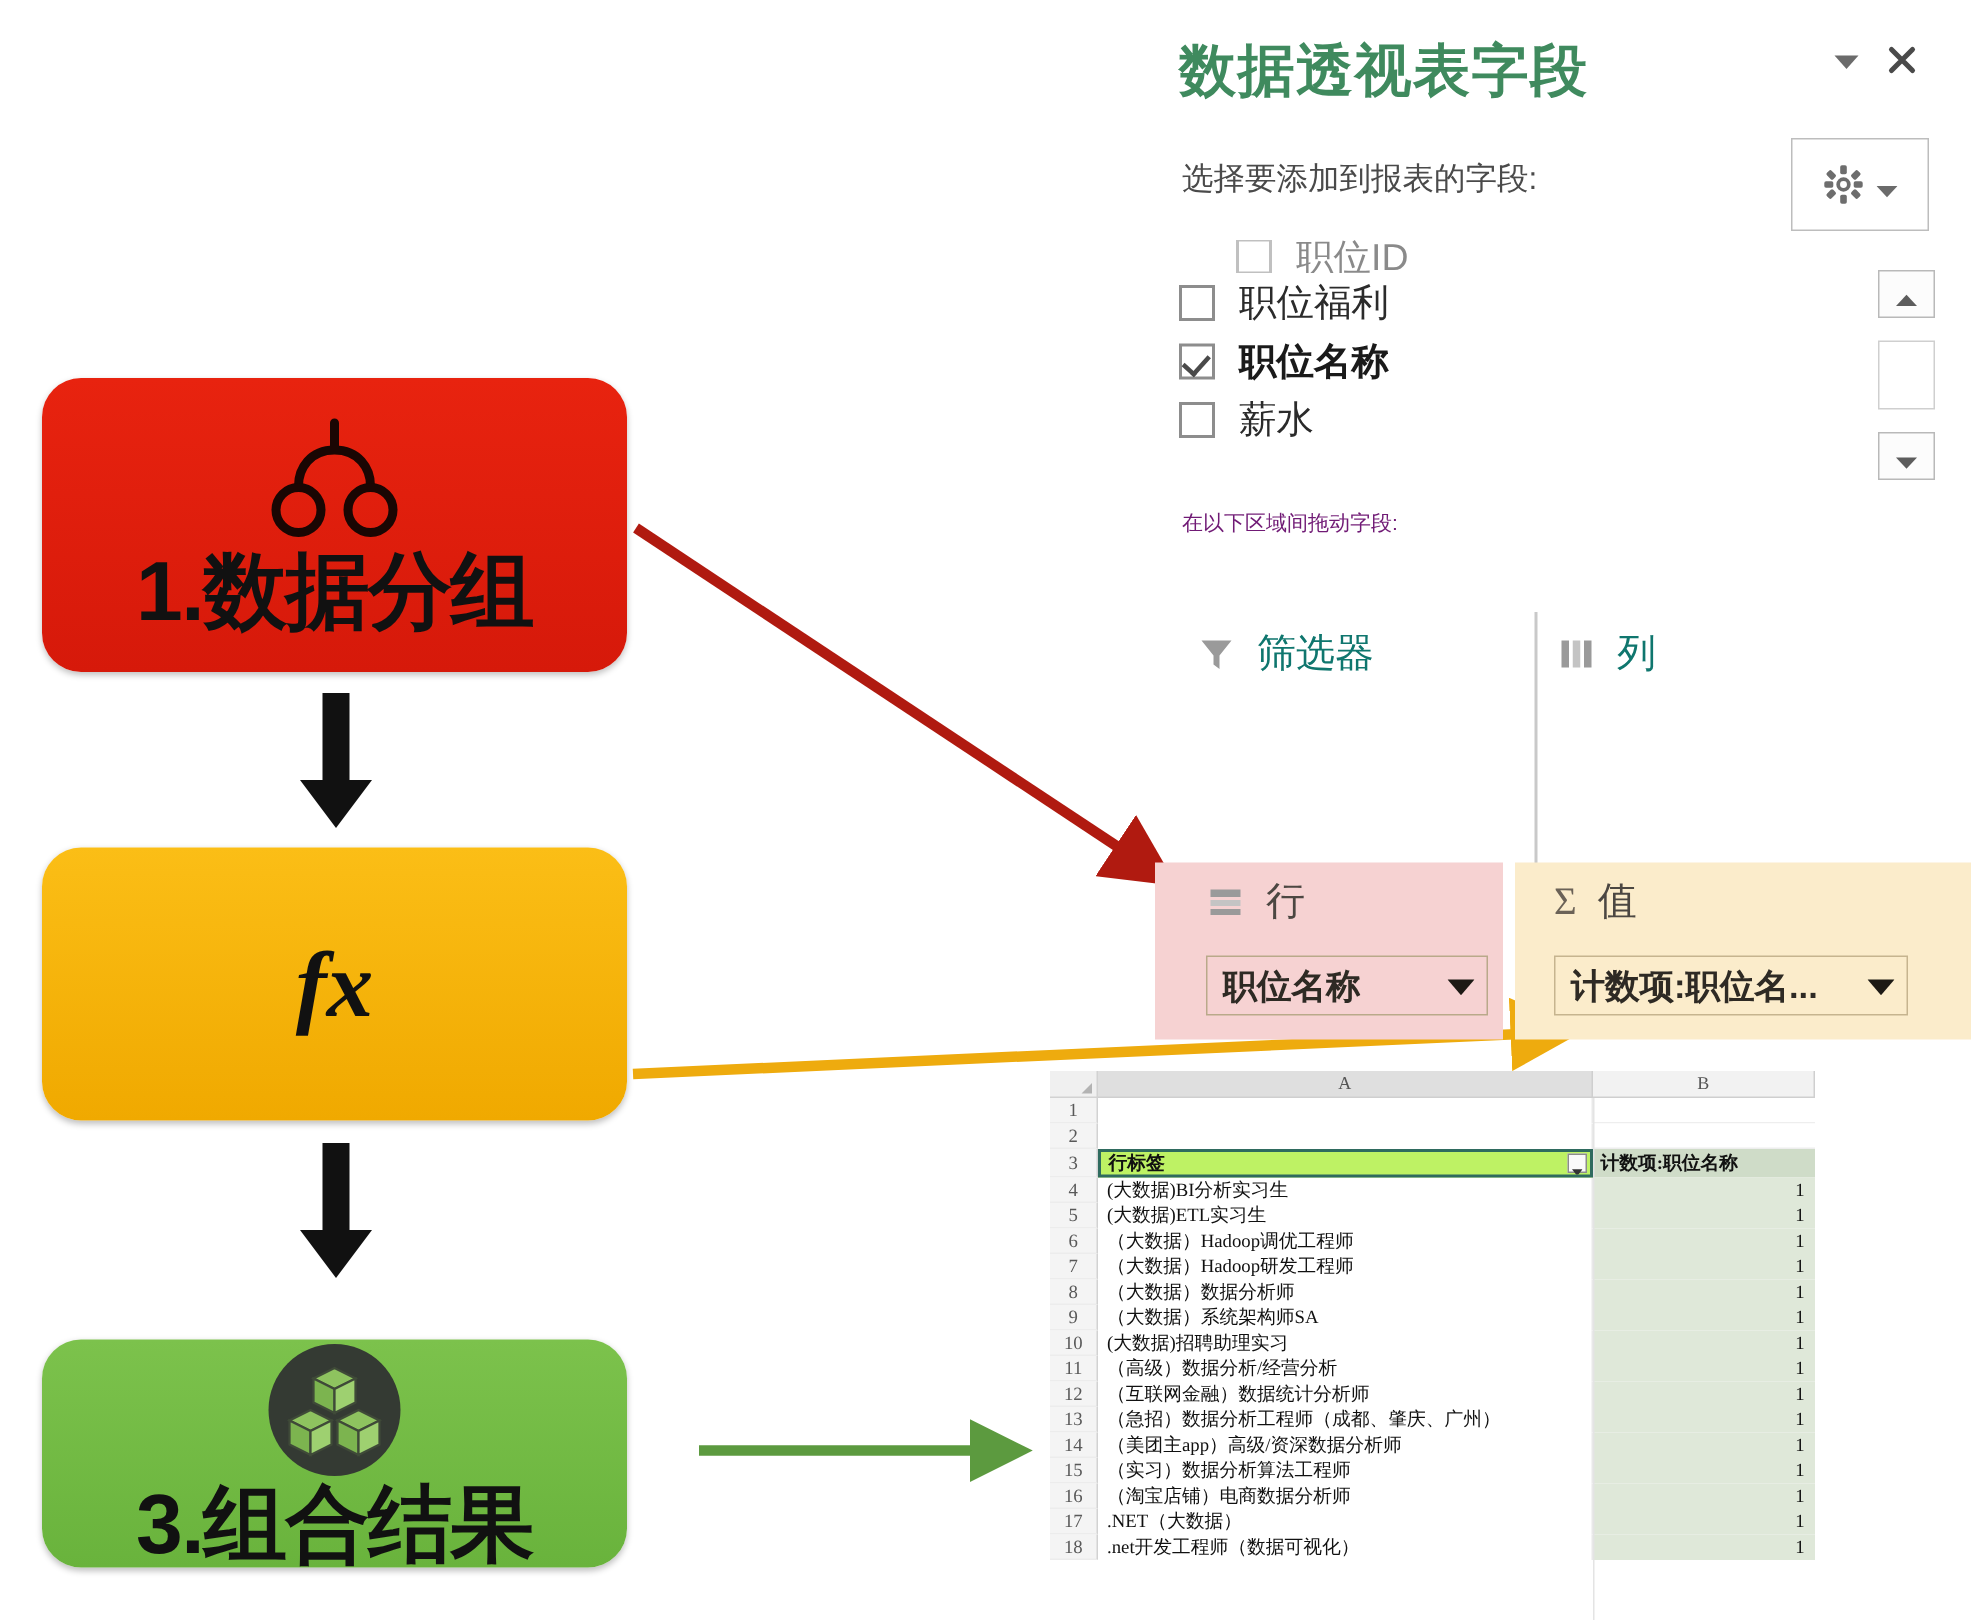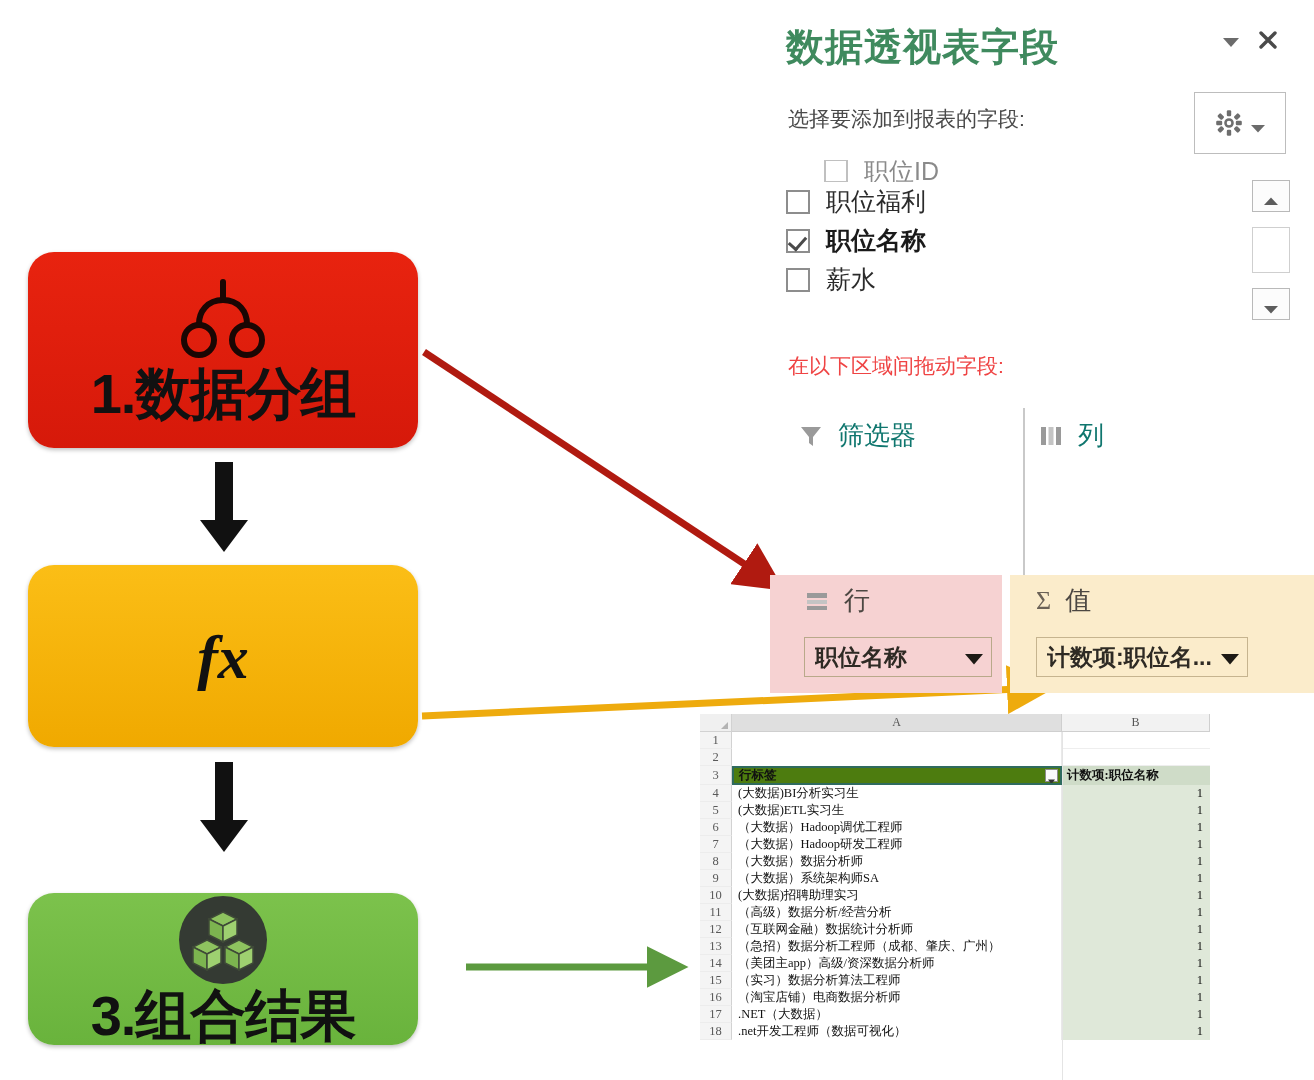--- a/index.html
+++ b/index.html
@@ -203,23 +203,23 @@
   .sc-thumb {
     width: 38px; height: 46px;
     border: 1px solid #cfcfcf;
     background: #fff;
     box-sizing: border-box;
   }
   .sc-caret { width: 14px; height: 9px; }
 
   .drag-label {
     position: absolute;
-    left: 28px; top: 352px;
-    font-size: 21px;
-    color: #ef4444;
+    left: 28px; top: 340px;
+    font-size: 14px;
+    color: #701a75;
     white-space: nowrap;
   }
 
   .zone-divider {
     position: absolute;
     left: 263px;
     top: 408px;
     width: 2px;
     height: 230px;
     background: #c9c9c9;
@@ -280,21 +280,21 @@
     width: 188px;
     height: 40px;
     border: 1px solid #b9a98a;
     background: transparent;
     box-sizing: border-box;
     display: flex;
     align-items: center;
     justify-content: space-between;
     padding: 0 8px 0 10px;
   }
-  .zone-values .fieldbtn { left: 26px; width: 212px; border-color: #c6b48f; }
+  .zone-values .fieldbtn { left: 26px; width: 236px; border-color: #c6b48f; }
   .fieldbtn .fb-text {
     font-size: 23px;
     font-weight: 700;
     color: #2e2a24;
     white-space: nowrap;
     overflow: hidden;
   }
   .fb-caret { width: 18px; height: 12px; flex: none; }
 
   
@@ -392,21 +392,21 @@
     padding-right: 7px;
     background: #dfe8d9;
     white-space: nowrap;
   }
   
   .srow.blank .cA { background: #fff; }
   .srow.blank .cB { background: #fff; border-bottom: 1px solid #eee; }
   
   .srow.hdr { height: 19px; }
   .srow.hdr .cA {
-    background: #4d7c0f;
+    background: #bef264;
     border: 2px solid #2f6b5f;
     font-weight: 700;
     position: relative;
     padding-left: 5px;
   }
   .filter-btn {
     position: absolute;
     right: 2px; top: 1px;
     width: 13px; height: 13px;
     border: 1px solid #8c8c8c;

